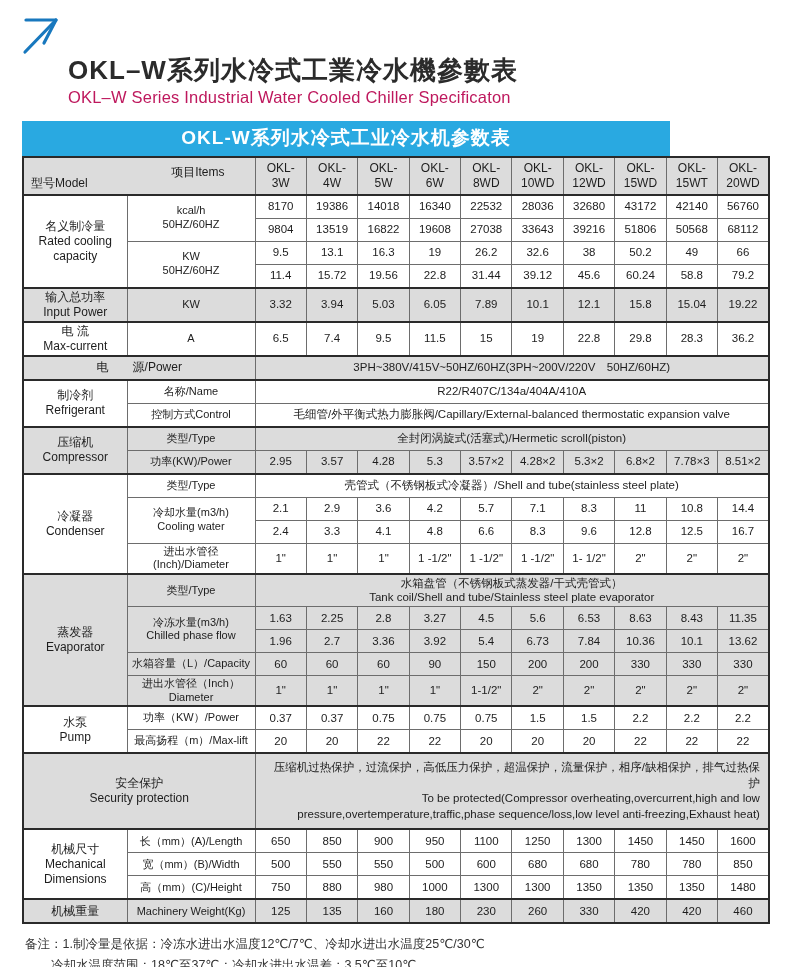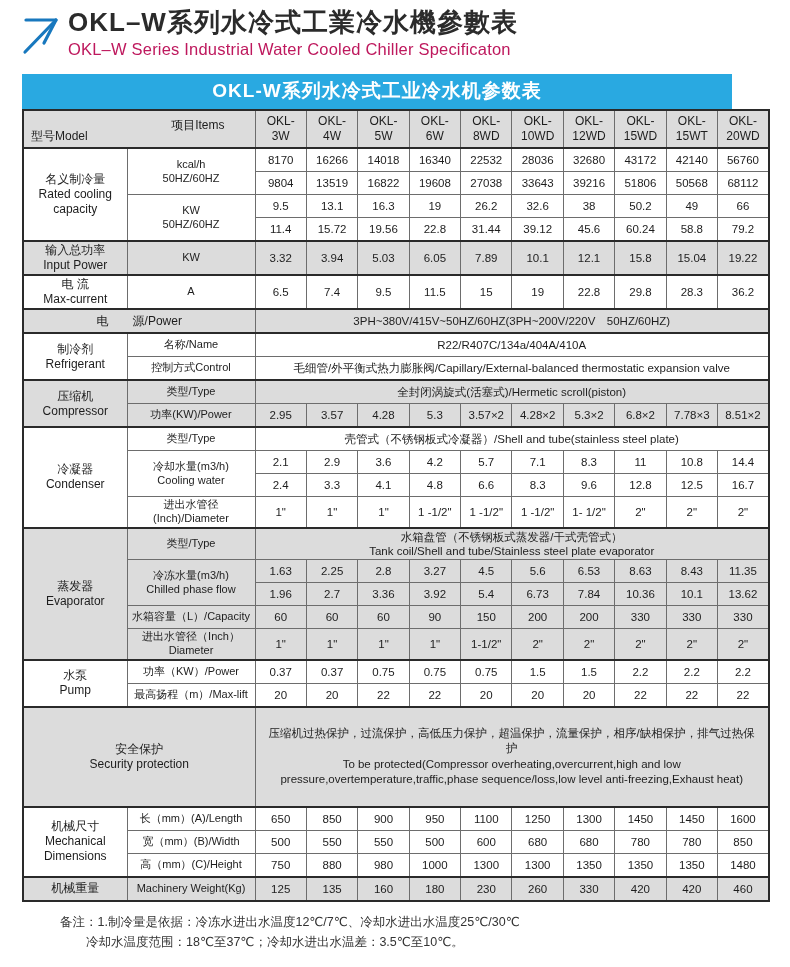--- a/index.html
+++ b/index.html
@@ -3,55 +3,55 @@
 <meta charset="utf-8">
 <style>
   html,body{margin:0;padding:0;background:#ffffff;}
   body{
     width:790px;height:967px;overflow:hidden;
     font-family:"Liberation Sans","DejaVu Sans",sans-serif;
     color:#222;
   }
   .page-header{display:flex;align-items:flex-start;padding:8px 0 0 18px;}
   .logo{width:46px;height:50px;flex:0 0 auto;margin-top:2px;}
-  .titles{margin-left:4px;}
+  .titles{margin-left:4px;margin-top:48px;}
   .title-zh{font-size:26px;font-weight:bold;color:#2b2b2b;letter-spacing:1px;line-height:1.1;}
   .title-en{font-size:16.5px;color:#be185d;margin-top:3px;letter-spacing:0.2px;}
 
   .caption-bar{
-    width:710px;margin:14px 0 0 22px;box-sizing:border-box;
+    width:648px;margin:14px 0 0 22px;box-sizing:border-box;
     color:#fff;text-align:center;font-size:19px;font-weight:bold;
     padding:4px 0 5px 0;letter-spacing:1px;
   }
   table{
     width:746px;margin-left:22px;border-collapse:collapse;table-layout:fixed;
     font-size:11.5px;color:#1d1d1d;
     border:2px solid #2a2a2a;
   }
   td{
     border:1px solid #6d6d6d;
     text-align:center;vertical-align:middle;
     padding:1px 2px;line-height:1.25;
     white-space:pre-line;word-wrap:break-word;
     height:20px;background:#fff;
   }
   tr.gray td{background:#dcdcdc;}
   tr.thick td{border-top:2px solid #2a2a2a;}
-  td.left{text-align:center;padding:18px 8px;line-height:1.35;}
+  td.left{text-align:right;padding:6px 8px;line-height:1.35;}
   tr.header td{height:34px;font-size:12px;}
   td.corner{position:relative;
     background-image:linear-gradient(to bottom right,transparent 49.5%,#777 49.5%,#777 50.6%,transparent 50.6%);
   }
   td.corner .c-model{position:absolute;left:7px;bottom:3px;font-size:12px;}
   td.corner .c-items{position:absolute;right:30px;top:7px;font-size:12px;}
   td.lbl{font-size:12px;}
   td.item{font-size:11px;}
 
   .notes{margin:10px 0 0 25px;font-size:12.5px;color:#333;line-height:1.62;}
-  .notes .line{white-space:pre;margin-left:35px;}
+  .notes .line{white-space:pre;}
   .ind1{padding-left:26px;}
   .ind2{padding-left:36px;}
 </style>
 </head>
 <body>
 
 <div class="page-header">
   <svg class="logo" viewBox="0 0 46 50">
     <g fill="none" stroke="#1878BE" stroke-width="3.2" stroke-linecap="round" stroke-linejoin="miter">
       <path d="M8 10 H38"></path>
@@ -105,21 +105,21 @@
 15WT</td>
         <td>OKL-
 20WD</td>
       </tr>
       <tr class="thick">
         <td rowspan="4" class="lbl">名义制冷量
 Rated cooling capacity</td>
         <td rowspan="2" class="item">kcal/h
 50HZ/60HZ</td>
         <td>8170</td>
-        <td>16266</td>
+        <td>19386</td>
         <td>14018</td>
         <td>16340</td>
         <td>22532</td>
         <td>28036</td>
         <td>32680</td>
         <td>43172</td>
         <td>42140</td>
         <td>56760</td>
       </tr>
       <tr>

